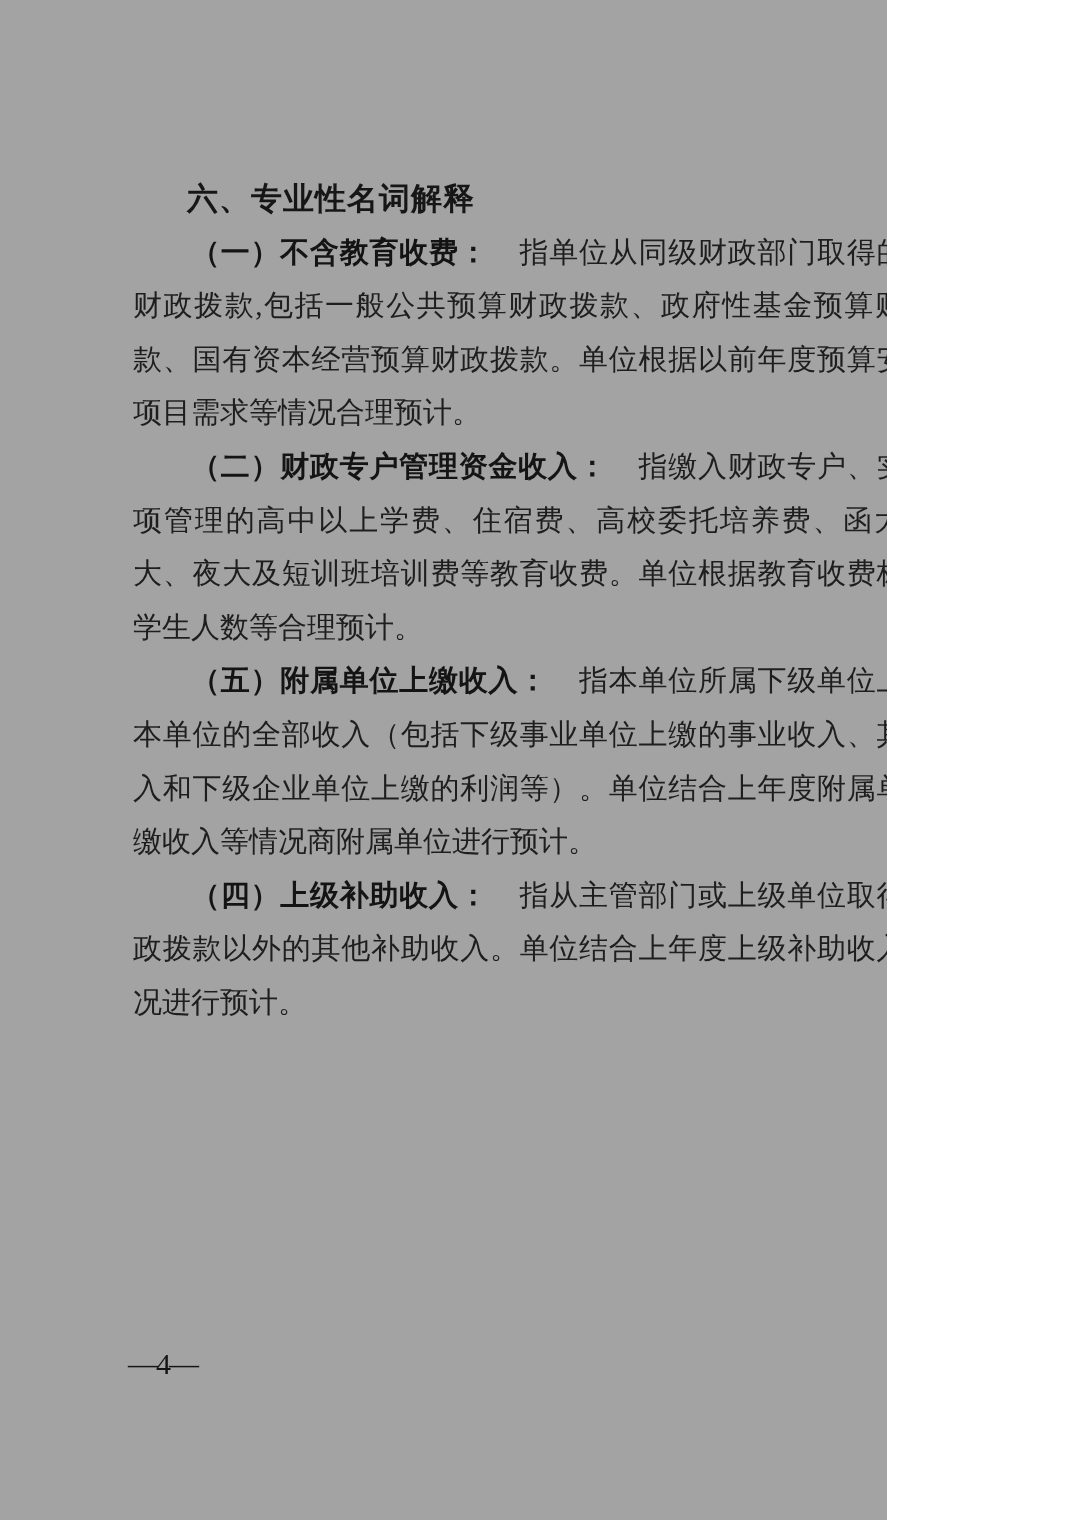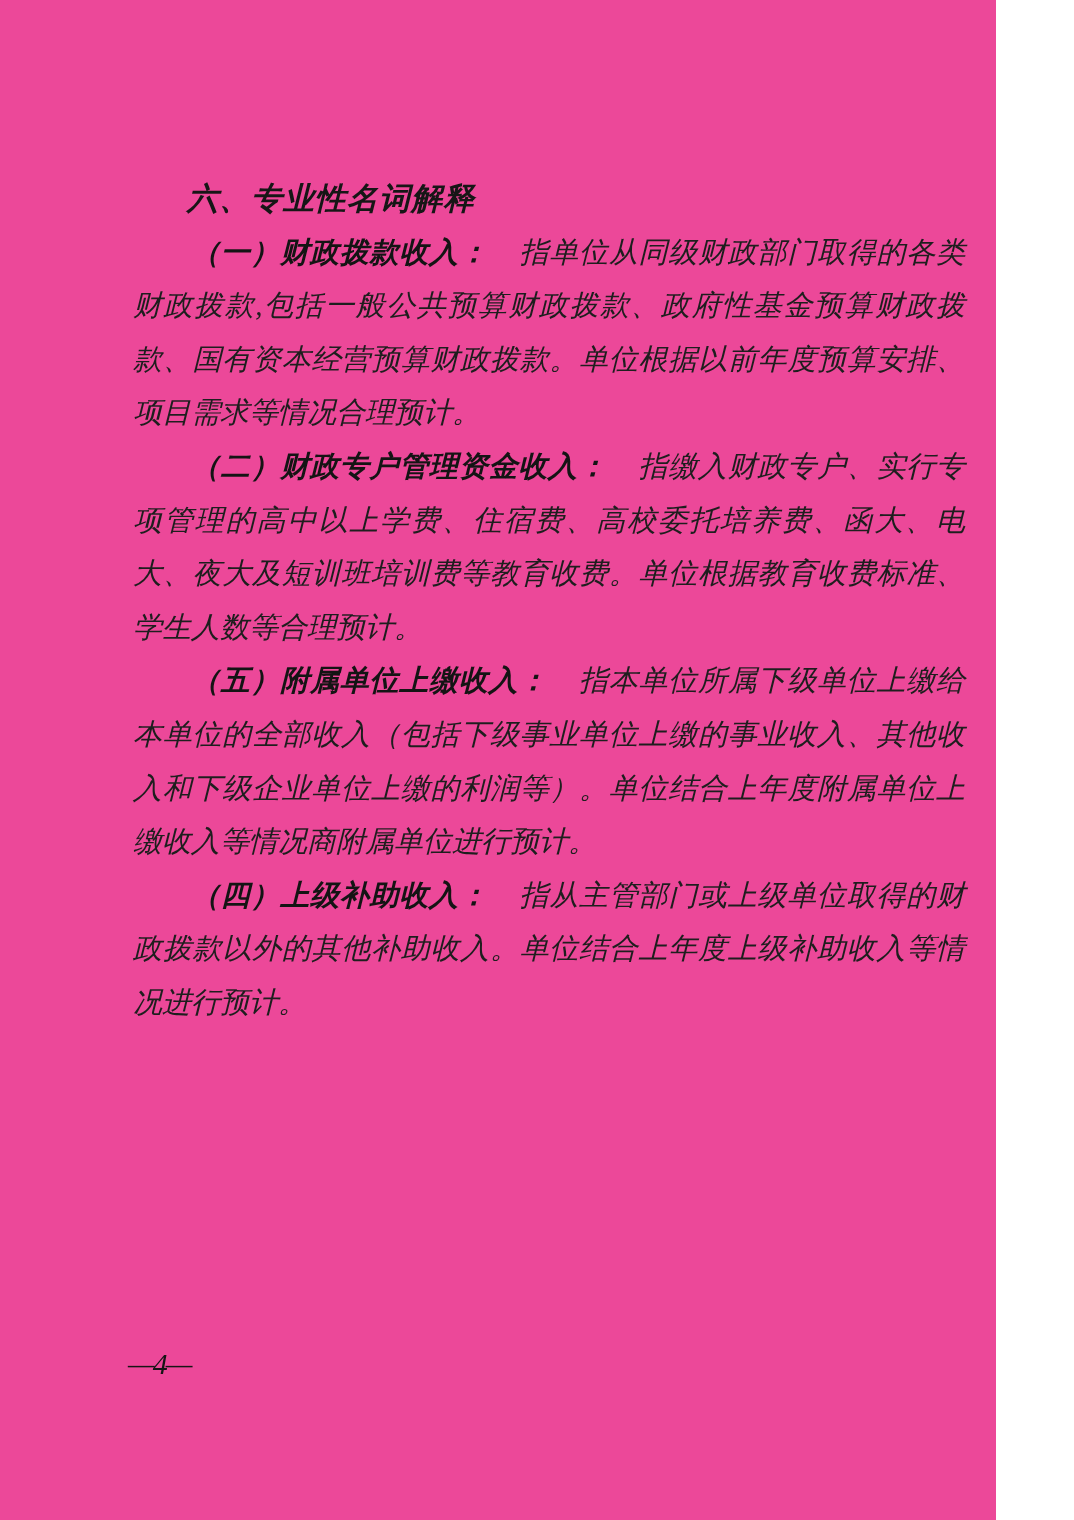--- a/index.html
+++ b/index.html
@@ -2,27 +2,26 @@
 <html><head>
 <meta charset="utf-8">
 <style>
   html, body {
     margin: 0;
     padding: 0;
     background: #ffffff;
   }
   .page {
     position: relative;
-    width: 996px;
+    width: 887px;
     height: 1520px;
-    background: #ec4899;
+    background: #a3a3a3;
     overflow: hidden;
     font-family: "Liberation Serif", "DejaVu Serif", serif;
     color: #1b1b1b;
-    font-style: italic;
   }
   .content {
     position: absolute;
     left: 133px;
     top: 172px;
     width: 832px;
   }
   .doc-heading {
     font-family: "DejaVu Sans", "Liberation Sans", sans-serif;
     font-weight: bold;
@@ -63,21 +62,21 @@
 </style>
 </head>
 <body>
 
 <div class="page">
 
   <div class="content">
 
     <h1 class="doc-heading">六、专业性名词解释</h1>
 
-    <p class="term-paragraph"><span class="paragraph-label">（一）财政拨款收入：</span><span class="paragraph-text">指单位从同级财政部门取得的各类财政拨款,包括一般公共预算财政拨款、政府性基金预算财政拨款、国有资本经营预算财政拨款。单位根据以前年度预算安排、项目需求等情况合理预计。</span></p>
+    <p class="term-paragraph"><span class="paragraph-label">（一）不含教育收费：</span><span class="paragraph-text">指单位从同级财政部门取得的各类财政拨款,包括一般公共预算财政拨款、政府性基金预算财政拨款、国有资本经营预算财政拨款。单位根据以前年度预算安排、项目需求等情况合理预计。</span></p>
 
     <p class="term-paragraph"><span class="paragraph-label">（二）财政专户管理资金收入：</span><span class="paragraph-text">指缴入财政专户、实行专项管理的高中以上学费、住宿费、高校委托培养费、函大、电大、夜大及短训班培训费等教育收费。单位根据教育收费标准、学生人数等合理预计。</span></p>
 
 
     <p class="term-paragraph"><span class="paragraph-label">（五）附属单位上缴收入：</span><span class="paragraph-text">指本单位所属下级单位上缴给本单位的全部收入（包括下级事业单位上缴的事业收入、其他收入和下级企业单位上缴的利润等）。单位结合上年度附属单位上缴收入等情况商附属单位进行预计。</span></p>
 
     <p class="term-paragraph"><span class="paragraph-label">（四）上级补助收入：</span><span class="paragraph-text">指从主管部门或上级单位取得的财政拨款以外的其他补助收入。单位结合上年度上级补助收入等情况进行预计。</span></p>
 
 
   </div>

